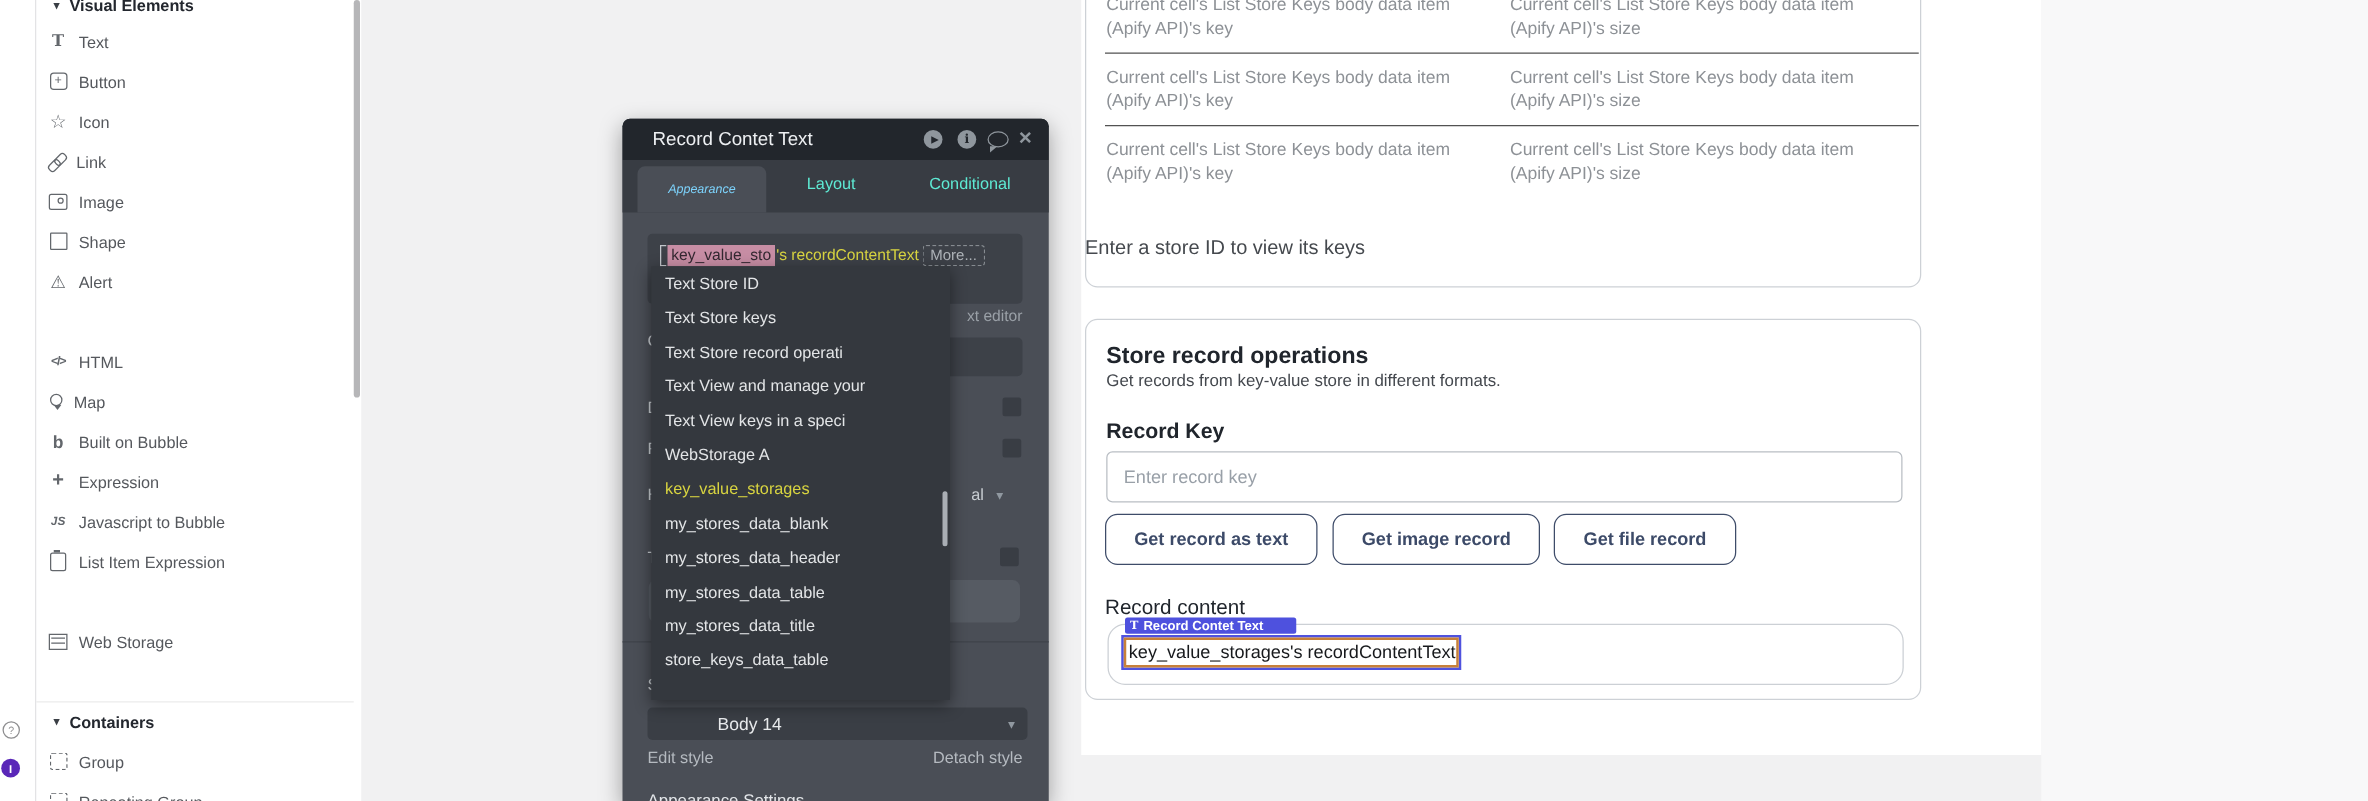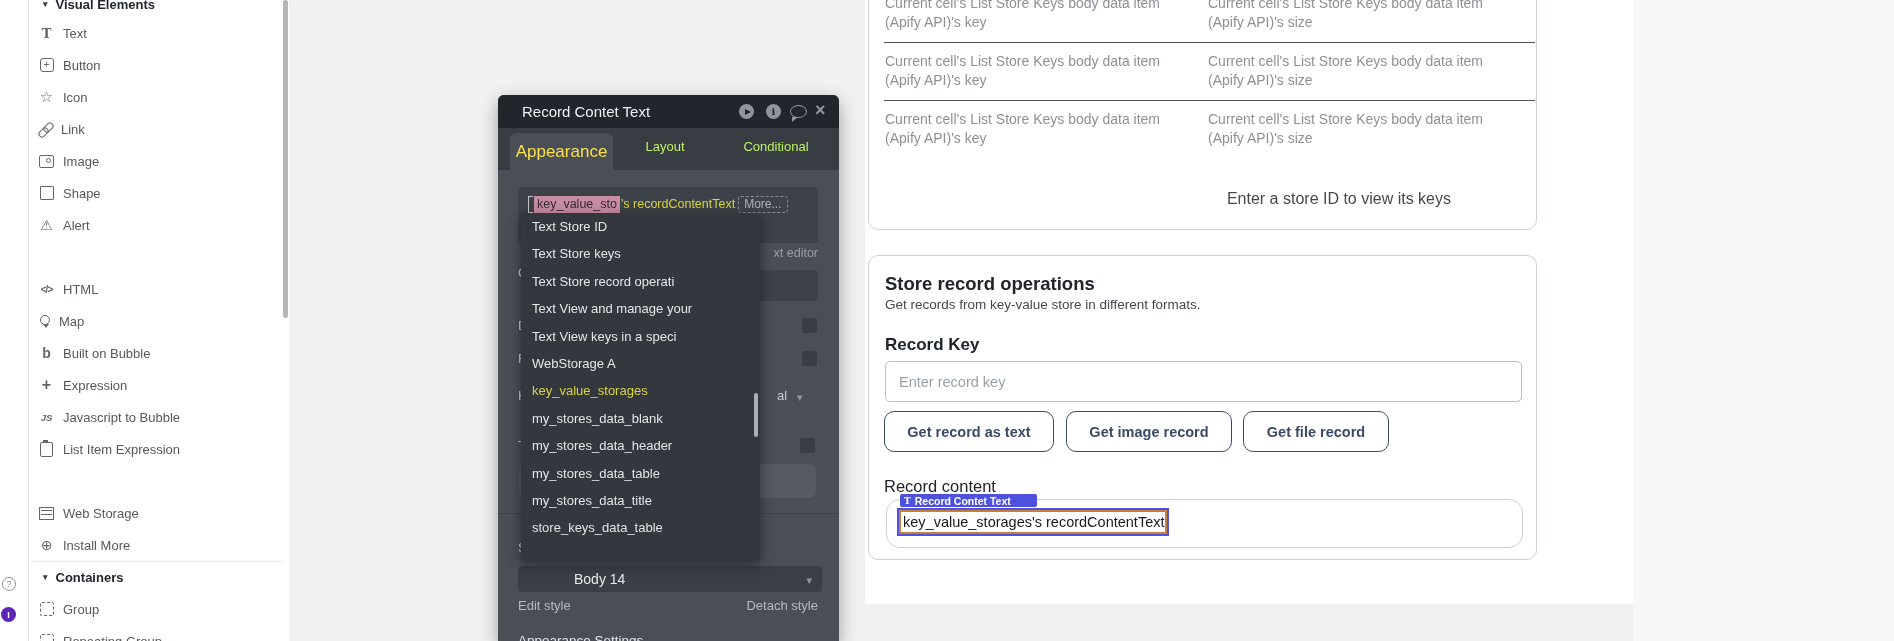--- a/index.html
+++ b/index.html
@@ -63,21 +63,21 @@
      display:flex;align-items:center;justify-content:center;color:#fff;font-size:9px;font-weight:700;}
 
   
   .page{left:865px;top:0;width:768px;height:604px;background:#fff;}
   .canvas-right{left:1633px;top:0;width:261px;height:641px;background:#f8f8f9;}
   .card{border:1px solid #cdd1d6;border-radius:10px;background:#fff;box-sizing:border-box;}
   .card1{left:868px;top:-14px;width:669px;height:244px;}
   .card2{left:868px;top:255px;width:669px;height:305px;}
   .rg-div{left:884px;width:651px;height:1px;background:#525252;}
   .cell{width:322px;font-size:14px;line-height:19px;color:#8d9196;}
-  .empty-msg{left:868px;top:190px;width:583px;text-align:right;font-size:16px;color:#45494e;}
+  .empty-msg{left:868px;top:190px;width:583px;text-align:left;font-size:16px;color:#45494e;}
   .ops-title{left:885px;top:273px;font-size:18.5px;font-weight:700;color:#20252c;}
   .ops-sub{left:885px;top:297px;font-size:13.5px;color:#44484e;}
   .rk-label{left:885px;top:335px;font-size:17px;font-weight:700;color:#20252c;}
   .rk-input{left:885px;top:361px;width:637px;height:41px;box-sizing:border-box;border:1px solid #b9bec4;
      border-radius:5px;padding:0 0 0 13px;font-size:14.5px;color:#5d646e;background:#fff;outline:none;
      font-family:"Liberation Sans",sans-serif;}
   .rk-input::placeholder{color:#99a0a8;opacity:1;}
   .op-btn{top:411px;height:41px;box-sizing:border-box;border:1.5px solid #3e4c69;border-radius:10px;
      background:#fff;color:#3c4a68;font-weight:700;font-size:14.5px;display:flex;align-items:center;
      justify-content:center;cursor:pointer;font-family:"Liberation Sans",sans-serif;}
@@ -102,22 +102,22 @@
      align-items:center;justify-content:center;cursor:pointer;}
   .tb-ico.play::after{content:"";width:0;height:0;border-left:6px solid #22262c;
      border-top:3.5px solid transparent;border-bottom:3.5px solid transparent;margin-left:2px;}
   .tb-ico.info::after{content:"i";font-family:"DejaVu Serif",serif;font-size:10px;font-weight:700;color:#22262c;}
   .tb-comment{top:10px;width:15px;height:11px;border:1.8px solid #8f969d;border-radius:50%;cursor:pointer;}
   .tb-comment::after{content:"";position:absolute;left:1px;bottom:-5px;width:0;height:0;
      border-top:5px solid #8f969d;border-right:6px solid transparent;}
   .tb-close{top:5px;font-size:18px;font-weight:700;color:#8f969d;cursor:pointer;line-height:1.2;}
   .p-tabbar{left:0;top:33px;width:341px;height:42px;background:#383c43;}
   .p-tab-active{left:12px;top:38px;width:103px;height:37px;background:#4a4e56;border-radius:6px 6px 0 0;
-     display:flex;align-items:center;justify-content:center;font-size:17px;color:#fde047;cursor:pointer;}
-  .p-tab{top:44px;width:90px;text-align:center;font-size:13px;color:#bef264;cursor:pointer;}
+     display:flex;align-items:center;justify-content:center;font-size:10px;color:#7dd3fc;cursor:pointer;font-style:italic;}
+  .p-tab{top:44px;width:90px;text-align:center;font-size:13px;color:#5eead4;cursor:pointer;}
   .composer{left:20px;top:92px;width:300px;height:56px;background:#3d4148;border-radius:4px;cursor:text;}
   .comp-line{left:30px;top:99px;display:flex;align-items:center;height:20px;}
   .comp-bracket{width:4px;height:15px;border:1.2px solid #c2c6cb;border-right:none;margin-right:1px;}
   .comp-sel{background:#c78da4;color:#342831;font-size:12.5px;padding:1.5px 3px;}
   .comp-rest{color:#d8d440;font-size:12.5px;margin-left:1px;white-space:pre;}
   .comp-more{margin-left:3px;border:1px dashed #868b90;border-radius:3px;color:#aeb3b8;
      font-size:12px;padding:0.5px 5px;cursor:pointer;}
   .adv-editor{right:21px;top:151px;font-size:12.5px;color:#9aa0a7;cursor:pointer;}
   .p-label{left:20px;font-size:13px;color:#c9ced3;}
   .p-checkbox{width:15px;height:15px;background:#393d44;border-radius:2px;cursor:pointer;}
@@ -214,24 +214,20 @@
         <span class="ico-clip"></span>
       </span>
       <span>List Item Expression</span>
     </div>
   <div class="abs sb-item" style="top:497px">
       <span class="sb-ico">
         <span class="ico-store"></span>
       </span>
       <span>Web Storage</span>
     </div>
-  <div class="abs sb-item" style="top:529px">
-      <span class="sb-ico ico-install"></span>
-      <span>Install More</span>
-    </div>
 
   <div class="abs sb-sec-div" style="top:561px"></div>
   <div class="abs sb-head" style="top:561px">
     <span class="tri">▾</span>
     <span>Containers</span>
   </div>
   <div class="abs sb-item" style="top:593px">
       <span class="sb-ico">
         <span class="ico-group"></span>
       </span>

